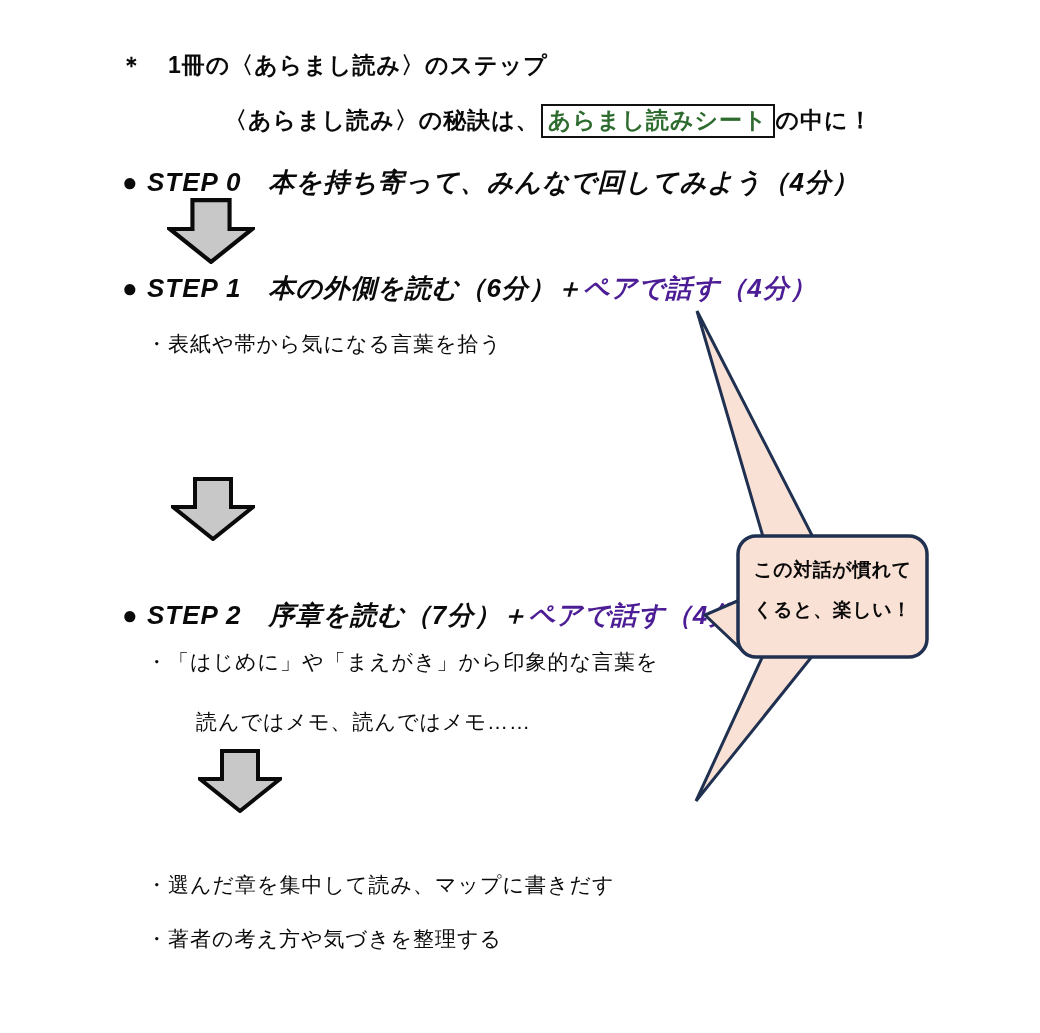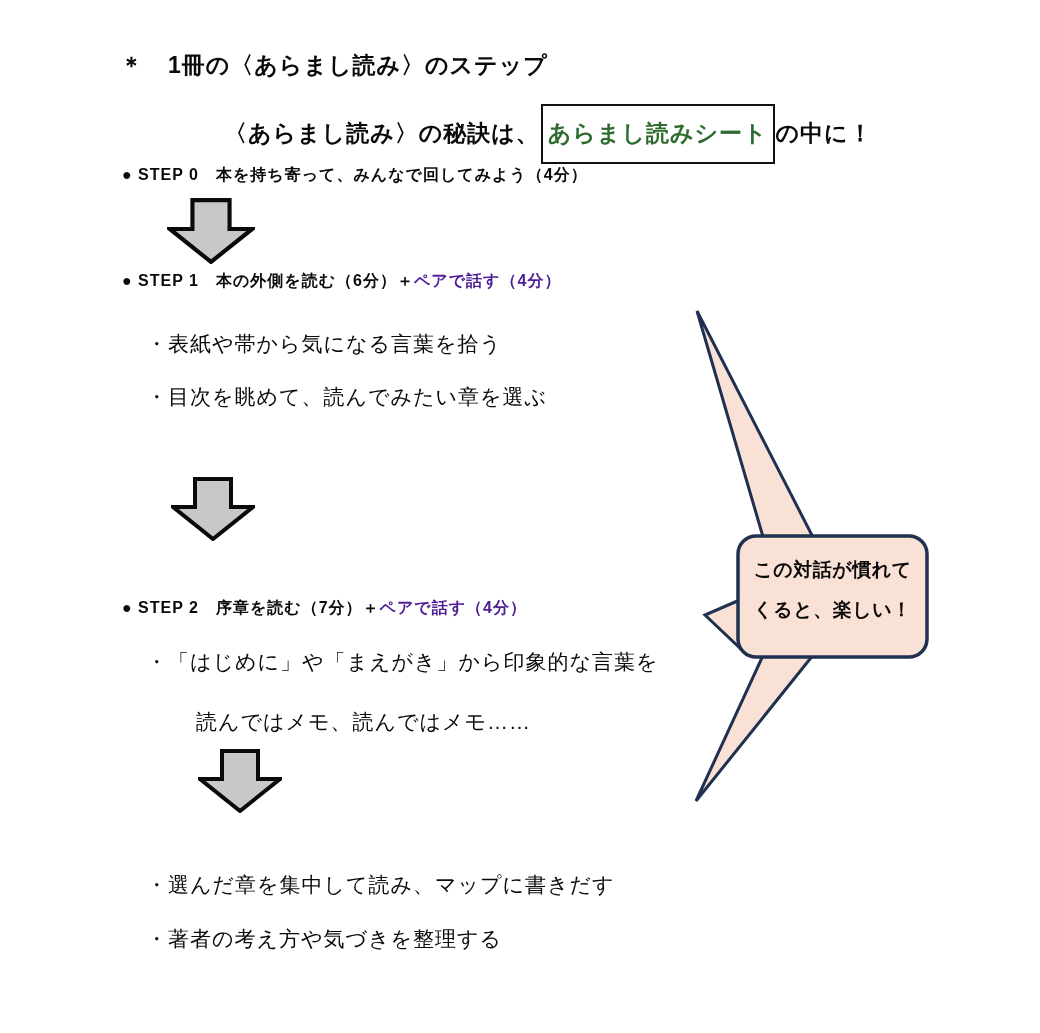--- a/index.html
+++ b/index.html
@@ -4,26 +4,26 @@
 <style>
   html,body{margin:0;padding:0;background:#fff;}
   .page{
     position:relative;width:1040px;height:1033px;background:#ffffff;
     font-family:"Liberation Sans","DejaVu Sans",sans-serif;
     color:#0a0a0a;overflow:hidden;
   }
   .abs{position:absolute;white-space:nowrap;}
   .title{font-size:23px;font-weight:600;letter-spacing:1px;}
   .sub{font-size:23px;font-weight:600;letter-spacing:1px;}
-  .h{font-size:16px;font-weight:600;letter-spacing:1px;}
+  .h{font-size:26px;font-weight:600;letter-spacing:1px;font-style:italic;}
   .b{font-size:21px;font-weight:500;letter-spacing:1px;}
   .red{color:#4c1d95;}
   .hl-box{
     display:inline-block;color:#2E6B2E;border:2px solid #111;
-    padding:14px 5px;margin:0 1px;line-height:1.2;
+    padding:1px 5px;margin:0 1px;line-height:1.2;
   }
   .arrow-svg{position:absolute;}
   .bubble-layer{position:absolute;left:0;top:0;pointer-events:none;}
   .bubble-text{
     position:absolute;left:738px;width:189px;text-align:center;
     font-size:19px;font-weight:600;color:#0a0a0a;letter-spacing:0.5px;
   }
 </style>
 </head>
 <body>
@@ -41,21 +41,20 @@
   </div>
 
   <svg class="arrow-svg" style="left:167px;top:198px" width="88" height="66" viewBox="0 0 84 64">
     <polygon points="24,2 60,2 60,30 82,30 42,62 2,30 24,30" fill="#C8C8C8" stroke="#0a0a0a" stroke-width="4" stroke-linejoin="miter"></polygon>
   </svg>
 
   <div class="abs h" style="left:122px;top:271px">
     <span>● STEP 1　本の外側を読む（6分）＋</span><span class="red">ペアで話す（4分）</span>
   </div>
   <div class="abs b" style="left:146px;top:330px">・表紙や帯から気になる言葉を拾う</div>
-  <div class="abs b" style="left:146px;top:383px">・目次を眺めて、読んでみたい章を選ぶ</div>
 
   <svg class="arrow-svg" style="left:171px;top:477px" width="84" height="64" viewBox="0 0 84 64">
     <polygon points="24,2 60,2 60,30 82,30 42,62 2,30 24,30" fill="#C8C8C8" stroke="#0a0a0a" stroke-width="4" stroke-linejoin="miter"></polygon>
   </svg>
 
   <div class="abs h" style="left:122px;top:598px">
     <span>● STEP 2　序章を読む（7分）＋</span><span class="red">ペアで話す（4分）</span>
   </div>
   <div class="abs b" style="left:146px;top:648px">・「はじめに」や「まえがき」から印象的な言葉を</div>
   <div class="abs b" style="left:196px;top:708px">読んではメモ、読んではメモ……</div>

